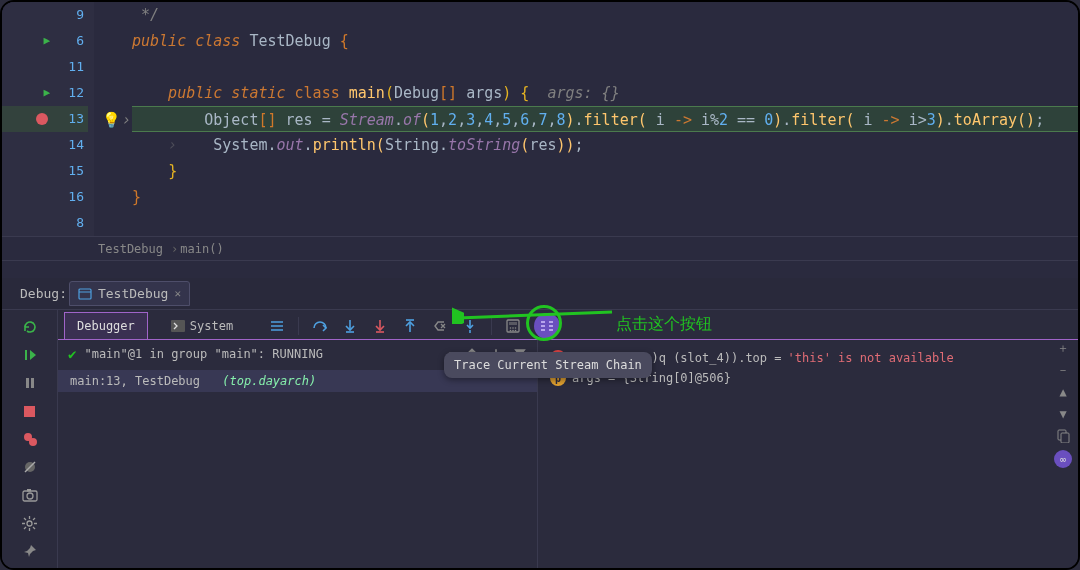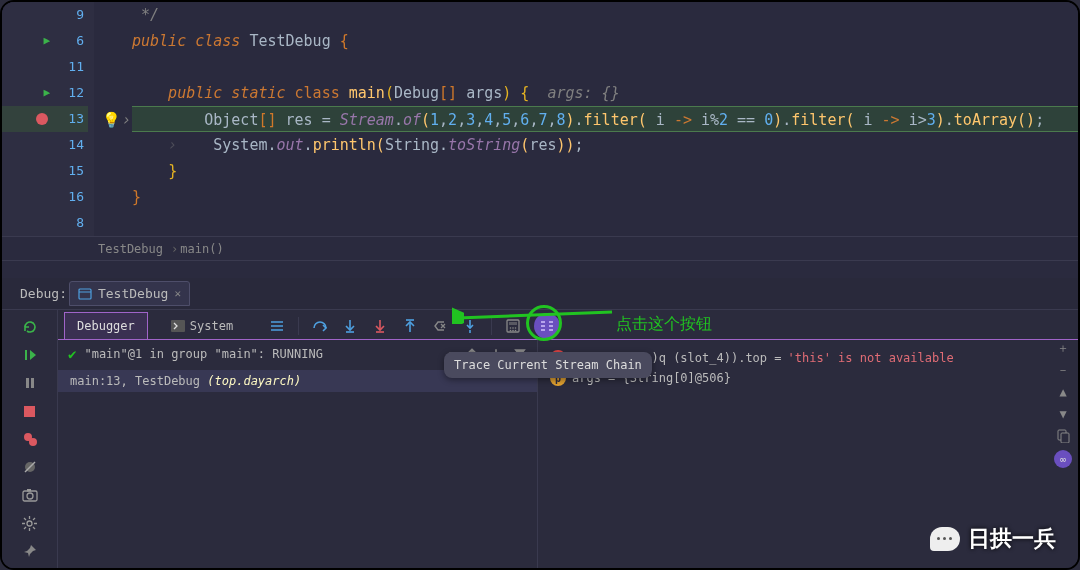--- a/index.html
+++ b/index.html
@@ -185,21 +185,21 @@
   .frames-head .txt{ color:#bbb; font-size:12px;}
   .frames-head .dd{ color:#888; font-size:10px;}
   .frames-head .ic{color:#888; width:14px;height:14px;}
   .stack{
     flex:1; padding:2px 0;
   }
   .stack .row{
     padding:4px 12px; background:#383854;
     color:#bbb; font-size:12px;
   }
-  .stack .row .pkg{ color:#fef9c3; font-style:italic;}
+  .stack .row .pkg{ color:#86efac; font-style:italic;margin-left:15px;}
 
   .vars{
     flex:1; padding:8px 12px; font-size:12px; position:relative;
   }
   .vars .vrow{ display:flex;align-items:center; gap:6px; padding:2px 0;}
   .vars .badge{
     width:16px;height:16px;border-radius:50%;
     display:inline-flex;align-items:center;justify-content:center;
     font-size:10px;font-weight:bold;
   }
@@ -513,22 +513,14 @@
   <svg class="arrow" style="left:450px; top:298px;" width="170" height="24">
     <defs>
         <marker id="ah" markerWidth="8" markerHeight="8" refX="2" refY="4" orient="auto">
           <path d="M8 0L0 4l8 4" fill="#21c321"></path>
         </marker>
       </defs>
     <line x1="160" y1="12" x2="6" y2="18" stroke="#21c321" stroke-width="3" marker-end="url(#ah)"></line>
   </svg>
   <div class="annot" style="left:614px; top:312px; font-family:'PingFang SC','Microsoft YaHei',sans-serif;">点击这个按钮</div>
 
-  <div class="wm">
-    <div class="bubble">
-        <span class="d d1"></span>
-        <span class="d d2"></span>
-        <span class="d d3"></span>
-      </div>
-    <span>日拱一兵</span>
-  </div>
 
 </div>
 
 </body></html>

